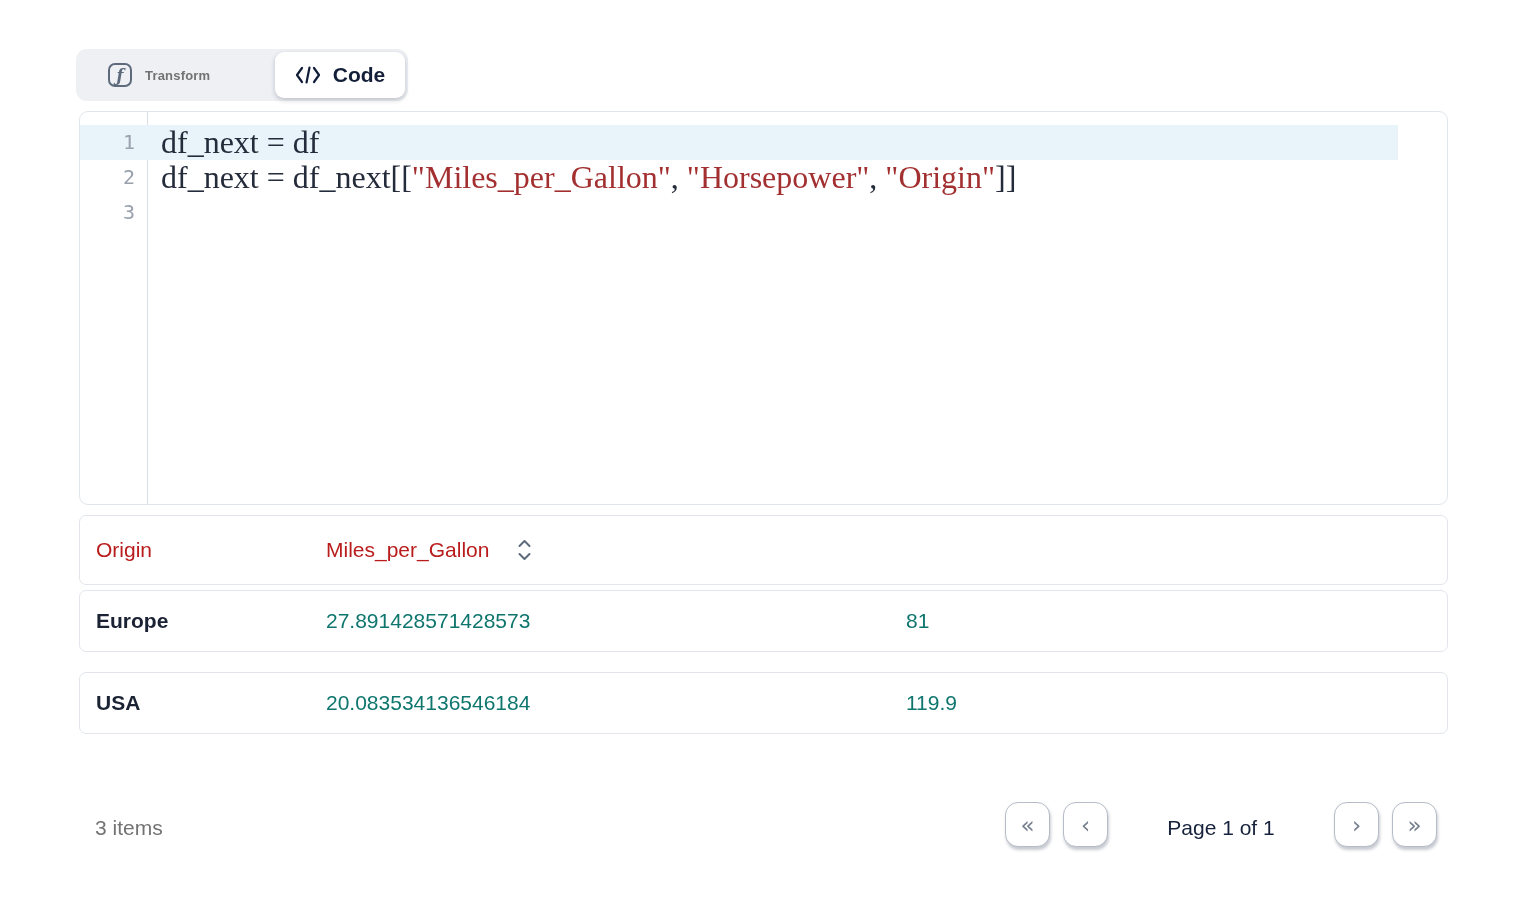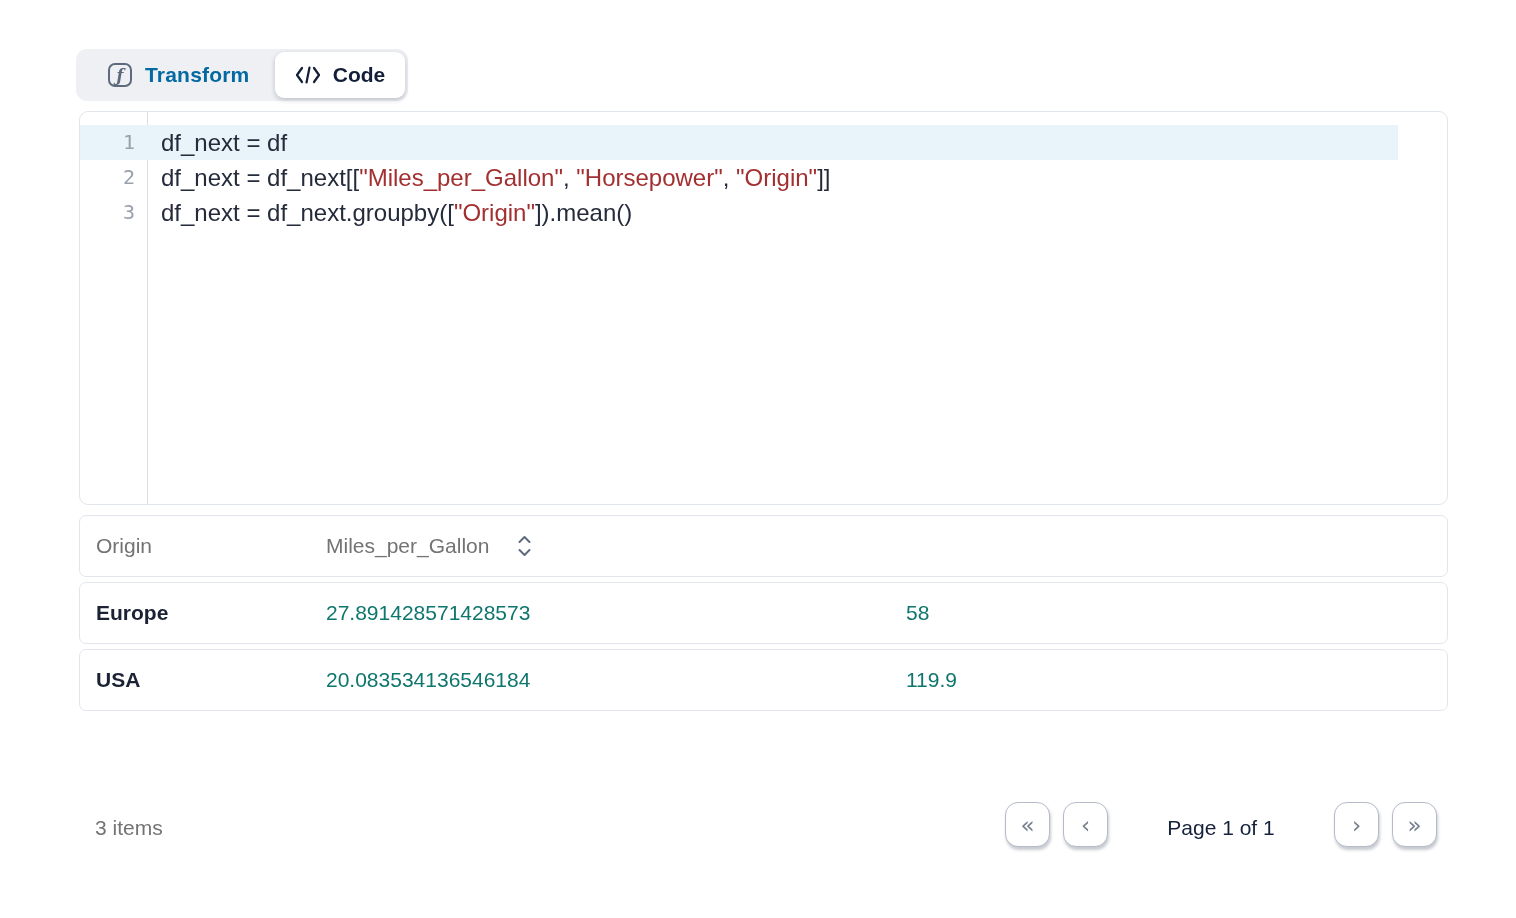--- a/index.html
+++ b/index.html
@@ -14,21 +14,21 @@
     background:#eef0f4;border-radius:11px;display:flex;align-items:center;
   }
   .tab{display:flex;align-items:center;cursor:pointer;}
   .tab-transform{gap:13px;padding:0 24px 0 32px;height:100%;}
   .fn-icon{
     width:24px;height:24px;border:2px solid #5d6a7c;border-radius:7px;
     display:flex;align-items:center;justify-content:center;
     color:#5d6a7c;font-size:16px;font-style:italic;font-weight:bold;
     font-family:"DejaVu Serif",serif;box-sizing:border-box;
   }
-  .tab-transform .tab-label{color:#0369a1;font-size:21px;font-weight:600;letter-spacing:.2px;}
+  .tab-transform .tab-label{color:#737373;font-size:13px;font-weight:600;letter-spacing:.2px;}
   .tab-code{
     position:absolute;right:3px;top:3px;width:130px;height:46px;
     background:#ffffff;border-radius:9px;justify-content:center;gap:12px;
     box-shadow:0 2px 5px rgba(15,23,42,.22);
   }
   .tab-code .tab-label{color:#131f38;font-size:21px;font-weight:700;}
   .code-glyph-icon{display:flex;align-items:center;}
 
   
   .code-panel{
@@ -41,33 +41,33 @@
   }
   .code-row{display:flex;height:35px;line-height:35px;position:relative;}
   .code-row.active{
     background:linear-gradient(to right,#e9f3fa 0,#e9f3fa calc(100% - 49px),rgba(0,0,0,0) calc(100% - 49px));
   }
   .gutter{
     width:55px;flex:0 0 55px;text-align:right;padding-right:12px;
     font-family:"DejaVu Sans Mono",monospace;font-size:20px;color:#99a1ad;
   }
   .code-text{
-    padding-left:14px;font-family:Liberation Sans, sans-serif;
-    font-size:24px;color:#242b3a;white-space:pre;
+    padding-left:14px;font-family:Liberation Serif, serif;
+    font-size:32px;color:#242b3a;white-space:pre;
   }
   .tok.str{color:#a33030;}
 
   
   .result-table{position:absolute;left:79px;top:515px;width:1369px;}
   .trow{
     box-sizing:border-box;width:100%;border:1px solid #e2e6ec;border-radius:7px;
     background:#ffffff;display:flex;align-items:center;
   }
-  .thead-row{height:62px;color:#737373;font-size:21px;margin-bottom:5px;}
-  .tdata-row{height:62px;margin-bottom:5px;}
+  .thead-row{height:70px;color:#b91c1c;font-size:21px;margin-bottom:5px;}
+  .tdata-row{height:62px;margin-bottom:20px;}
   .tdata-row:last-child{margin-bottom:8px;}
   .col1{flex:0 0 230px;padding-left:16px;}
   .col2{flex:0 0 580px;}
   .col3{flex:1 1 auto;}
   .th-sortable{display:flex;align-items:center;gap:28px;cursor:pointer;}
   .sort-icon{display:inline-flex;}
   .origin-cell{font-weight:700;font-size:21px;color:#1a2233;}
   .num-cell{font-size:21px;color:#0f766e;}
 
   
@@ -121,21 +121,20 @@
       <span class="code-text"><span class="tok">df_next = df</span></span>
     </div>
 
     <div class="code-row">
       <span class="gutter">2</span>
       <span class="code-text"><span class="tok">df_next = df_next[[</span><span class="tok str">"Miles_per_Gallon"</span><span class="tok">, </span><span class="tok str">"Horsepower"</span><span class="tok">, </span><span class="tok str">"Origin"</span><span class="tok">]]</span></span>
     </div>
 
     <div class="code-row">
       <span class="gutter">3</span>
-      <span class="code-text"><span class="tok">df_next = df_next.groupby([</span><span class="tok str">"Origin"</span><span class="tok">]).mean()</span></span>
     </div>
   </div>
 
   <div class="result-table">
 
     <div class="trow thead-row">
       <div class="col1">Origin</div>
       <div class="col2 th-sortable">
         <span>Miles_per_Gallon</span>
         <span class="sort-icon">
@@ -143,21 +142,21 @@
             <polyline points="2.5,7 7.5,2 12.5,7" fill="none" stroke="#5d6a7c" stroke-width="2" stroke-linecap="round" stroke-linejoin="round"></polyline>
             <polyline points="2.5,15 7.5,20 12.5,15" fill="none" stroke="#5d6a7c" stroke-width="2" stroke-linecap="round" stroke-linejoin="round"></polyline>
           </svg>
         </span>
       </div>
     </div>
 
     <div class="trow tdata-row">
       <div class="col1 origin-cell">Europe</div>
       <div class="col2 num-cell">27.891428571428573</div>
-      <div class="col3 num-cell">58</div>
+      <div class="col3 num-cell">81</div>
     </div>
 
 
     <div class="trow tdata-row">
       <div class="col1 origin-cell">USA</div>
       <div class="col2 num-cell">20.083534136546184</div>
       <div class="col3 num-cell">119.9</div>
     </div>
   </div>
 

